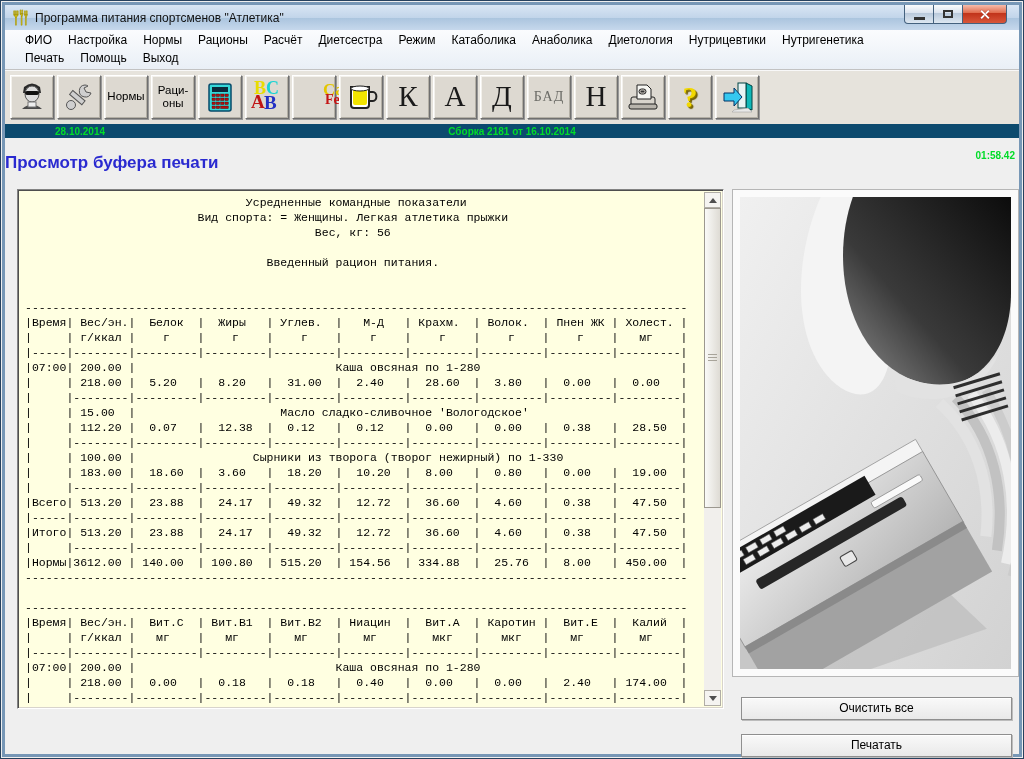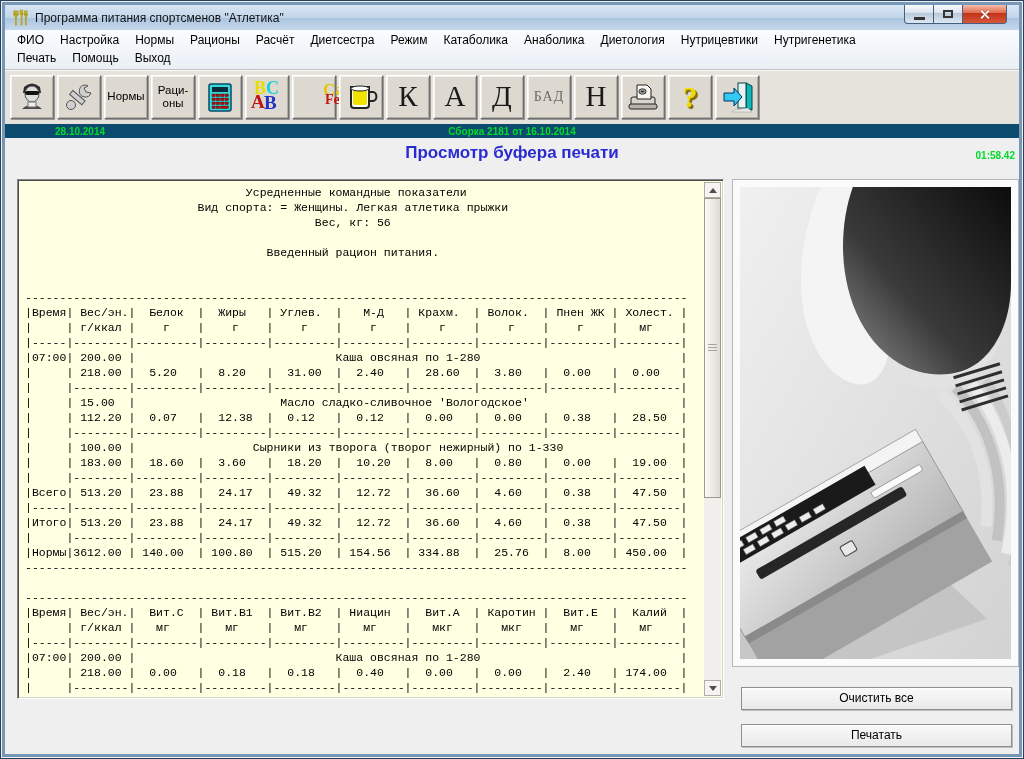--- a/index.html
+++ b/index.html
@@ -24,21 +24,21 @@
              background:linear-gradient(#f6bcab 0%,#e0694a 45%,#c1331a 46%,#d8563a 100%); }
   .glyph-min { width:11px; height:3px; background:#333; margin-top:8px; }
   .glyph-max { width:10px; height:8px; border:2px solid #333; background:transparent; }
   .glyph-x { position:relative; width:11px; height:11px; }
   .glyph-x::before,.glyph-x::after { content:""; position:absolute; left:5px; top:0;
       width:2px; height:11px; background:#fff; box-shadow:0 0 1px #7a1505; }
   .glyph-x::before { transform:rotate(45deg); } .glyph-x::after { transform:rotate(-45deg); }
 
   
   .menubar { background:linear-gradient(#fbfcfe,#e9eff6); border-bottom:1px solid #c2c2c2;
-             padding:1px 4px 2px 4px; }
+             padding:1px 4px 2px 12px; }
   .menu-row { display:flex; flex-wrap:nowrap; }
   .mi { padding:2px 8px; font-size:12px; color:#000; white-space:nowrap; cursor:default; }
 
   
   .toolbar { height:54px; background:#e6e3dc; display:flex; align-items:center;
              padding:2px 0 4px 5px; gap:3px; border-top:1px solid #f8f8f8; }
   .tbtn { width:44px; height:44px; flex:0 0 auto; background:#ddd9d1;
           border:1px solid; border-color:#ffffff #6f6f6f #6f6f6f #ffffff;
           box-shadow:inset 1px 1px 0 #f3f1ec, inset -1px -1px 0 #b3afa5, 1px 1px 0 #989898;
           display:flex; align-items:center; justify-content:center; position:relative;
@@ -52,21 +52,21 @@
 
   
   .bluebar { height:14px; background:#0c4a6e; color:#00dc28; display:flex; align-items:center;
              font-size:10px; font-weight:bold; position:relative; }
   .bluebar .bb-date { position:absolute; left:50px; }
   .bluebar .bb-build { position:absolute; left:0; right:0; text-align:center; }
   .bluebar .bb-time { position:absolute; right:4px;margin-top:48px; }
 
   
   .main { position:relative; height:100%; }
-  .page-title { text-align:center; margin-top:5px; font-size:17px; font-weight:bold; color:#2a2ad0; }
+  .page-title { margin-top:15px; font-size:17px; font-weight:bold; color:#2a2ad0; }
 
   .report-area { position:absolute; left:12px; top:36px; width:707px; height:520px;
     background:#ffffe1;
     border:1px solid; border-color:#838383 #ffffff #ffffff #838383;
     box-shadow:inset 1px 1px 0 #4e4e4e, inset -1px -1px 0 #d8d4cc; overflow:hidden; }
   .report-pre { font-family:"Liberation Mono","DejaVu Sans Mono",monospace;
     font-size:11.5px; line-height:15px; color:#000; padding:5px 0 0 7px; white-space:pre; }
 
   
   .vscroll { position:absolute; top:2px; right:2px; bottom:2px; width:17px; background:#f1efec; }

